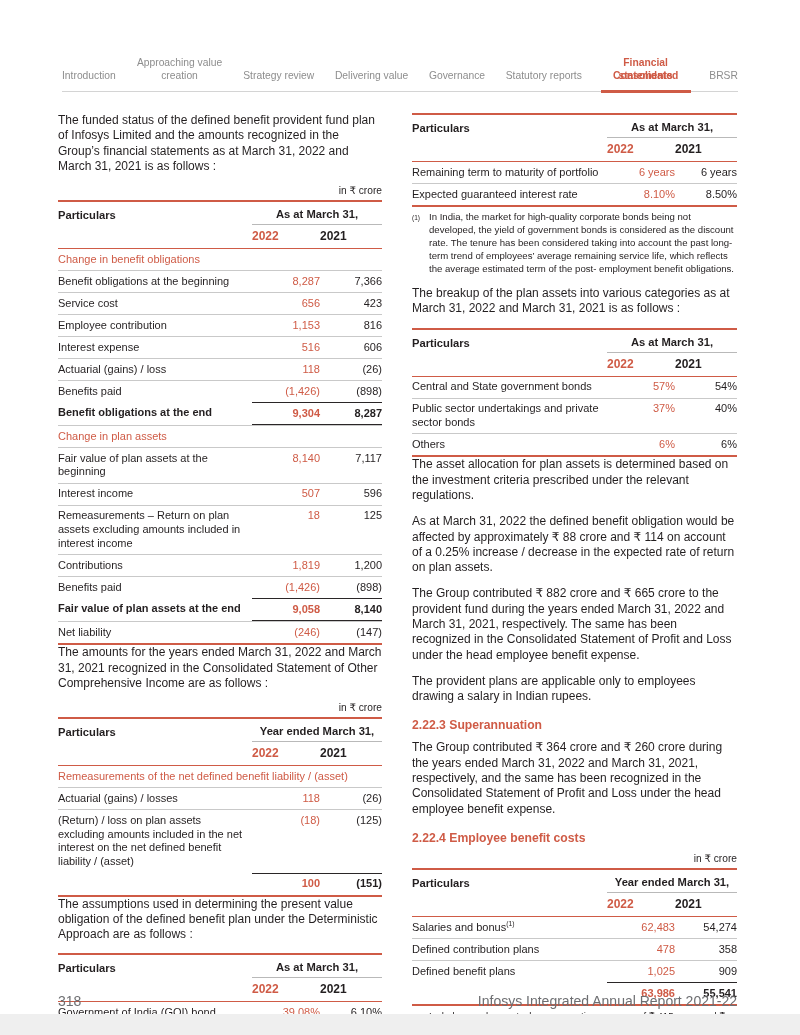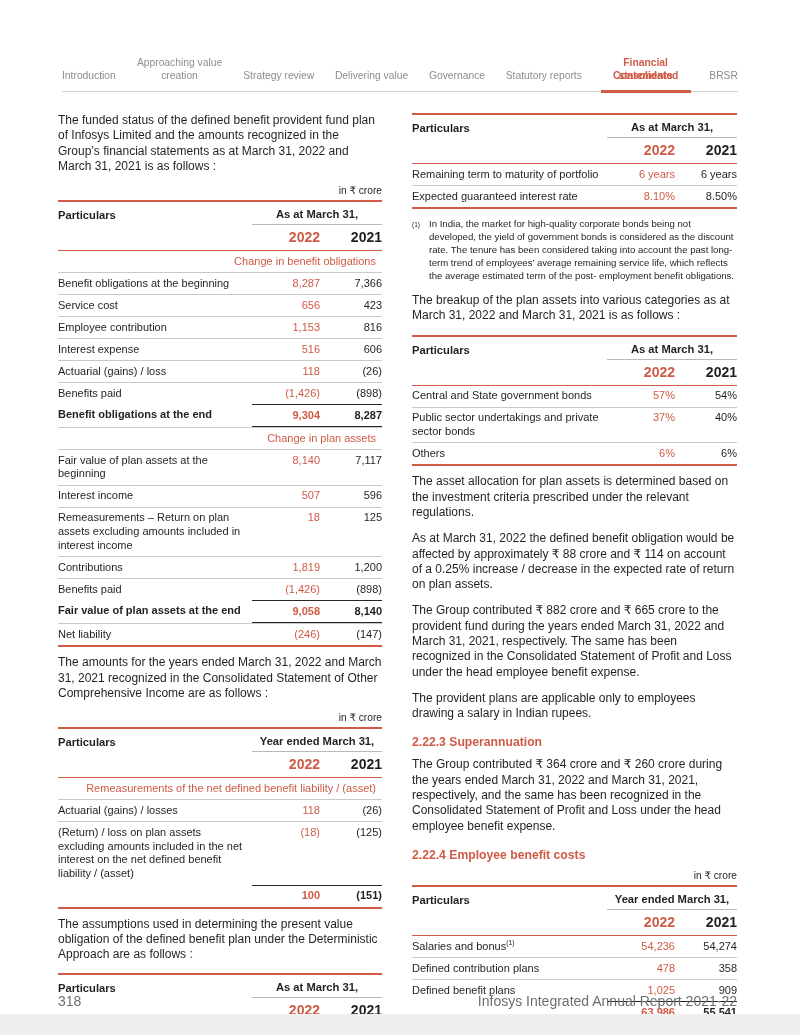--- a/index.html
+++ b/index.html
@@ -39,39 +39,39 @@
   .cols{display:flex;padding:21px 63px 0 58px;gap:30px;}
   .col-left{width:324px;flex:none;}
   .col-right{width:325px;flex:none;}
   .para{font-size:12px;line-height:15.3px;margin-bottom:11px;}
   .small-note{font-size:9.6px;line-height:13px;display:flex;margin:3px 0 11px 0;}
   .small-note .fn-marker{flex:none;width:17px;font-size:6.5px;padding-top:1px;}
   .small-note em{font-style:italic;}
   .sec-head{color:var(--accent);font-weight:bold;font-size:12.2px;margin:14px 0 8px 0;}
   .unit{font-size:10.2px;text-align:right;margin:2px 0 4px 0;}
   
-  .tbl{width:100%;margin-bottom:8px;}
+  .tbl{width:100%;margin-bottom:0;}
   .thead{border-top:2.4px solid var(--accent);border-bottom:1.6px solid var(--accent);padding-top:5px;}
   .hrow1{display:grid;grid-template-columns:1fr 130px;align-items:end;}
   .hpart{font-weight:bold;font-size:11.2px;padding:2px 0 4px 0;}
   .hperiod{
     font-weight:bold;font-size:11.2px;text-align:center;
     border-bottom:1px solid #b9b9b9;padding-bottom:4px;
   }
   .hrow2{display:grid;grid-template-columns:1fr 68px 62px;}
-  .hy{font-weight:bold;font-size:14px;text-align:right;padding:4px 0 5px 0;}
+  .hy{font-weight:bold;font-size:12px;text-align:left;padding:4px 0 5px 0;}
   .hy.y22{color:var(--accent);}
   .row{display:grid;grid-template-columns:1fr 68px 62px;font-size:11px;line-height:13.8px;}
   .row > span{padding:3.6px 0;}
   .row .lbl{padding-right:6px;}
   .row .val{text-align:right;}
   .row .val.v22{color:var(--accent);}
   .row.rule-top{border-top:1px solid var(--rule);}
   .row.section{display:block;color:var(--accent);}
-  .row.section .lbl{display:block;text-align:right;}
+  .row.section .lbl{display:block;}
   .row.total{font-weight:bold;}
   .row.total .val{border-top:1.4px solid var(--darkrule);}
   .row.total.mid .val{border-bottom:1.4px solid var(--darkrule);}
   .tbl.bottom-red{border-bottom:2.2px solid var(--accent);}
   .tbl.bottom-gray{border-bottom:1px solid var(--rule);}
   sup.mk{font-size:6.8px;vertical-align:super;line-height:0;}
   
   .footer{
     position:absolute;left:58px;right:63px;top:993px;
     display:flex;justify-content:space-between;
@@ -327,21 +327,21 @@
             <span class="hperiod">Year ended March 31,</span>
           </div>
           <div class="hrow2">
             <span></span>
             <span class="hy y22">2022</span>
             <span class="hy y21">2021</span>
           </div>
         </div>
         <div class="row data">
           <span class="lbl">Salaries and bonus<sup class="mk">(1)</sup></span>
-          <span class="val v22">54,236</span>
+          <span class="val v22">62,483</span>
           <span class="val v21">54,274</span>
         </div>
         <div class="row data rule-top">
           <span class="lbl">Defined contribution plans</span>
           <span class="val v22">478</span>
           <span class="val v21">358</span>
         </div>
         <div class="row data rule-top">
           <span class="lbl">Defined benefit plans</span>
           <span class="val v22">1,025</span>

